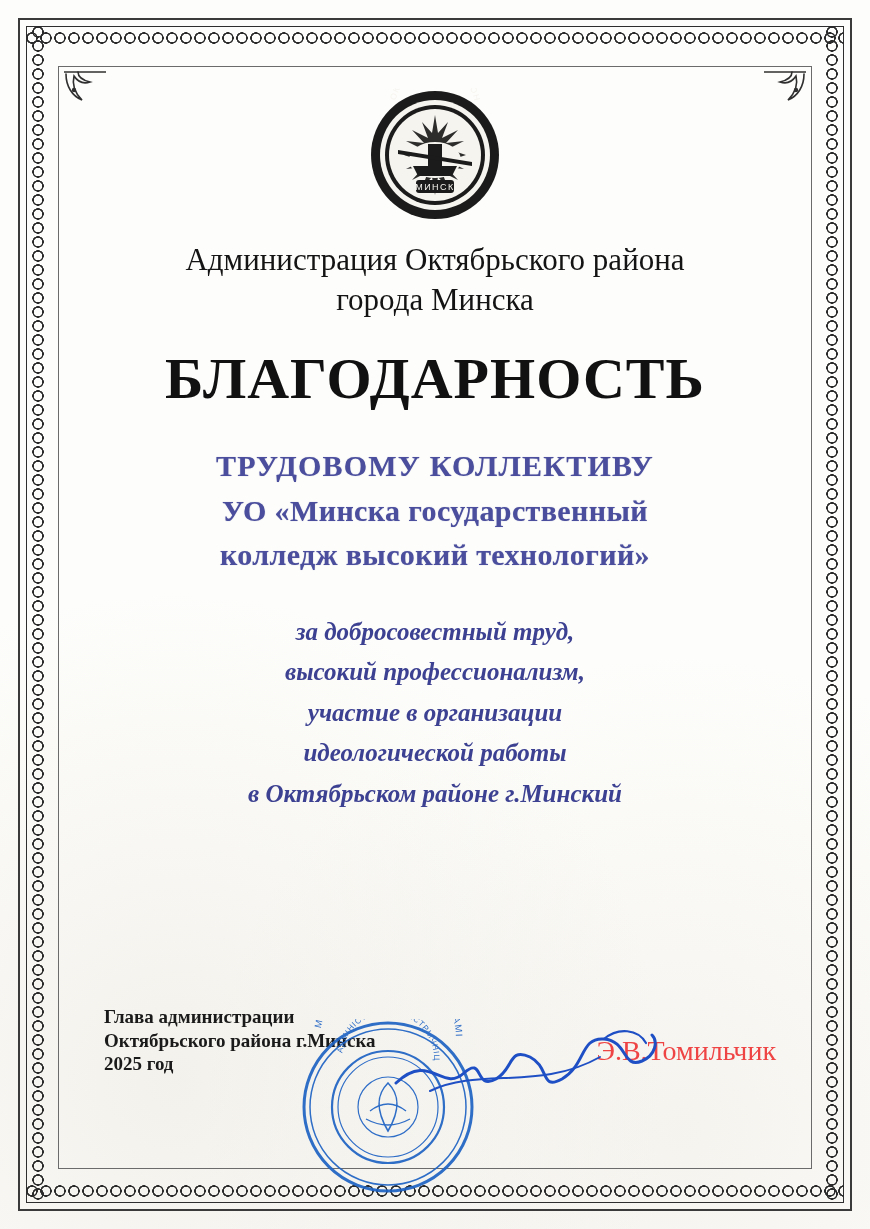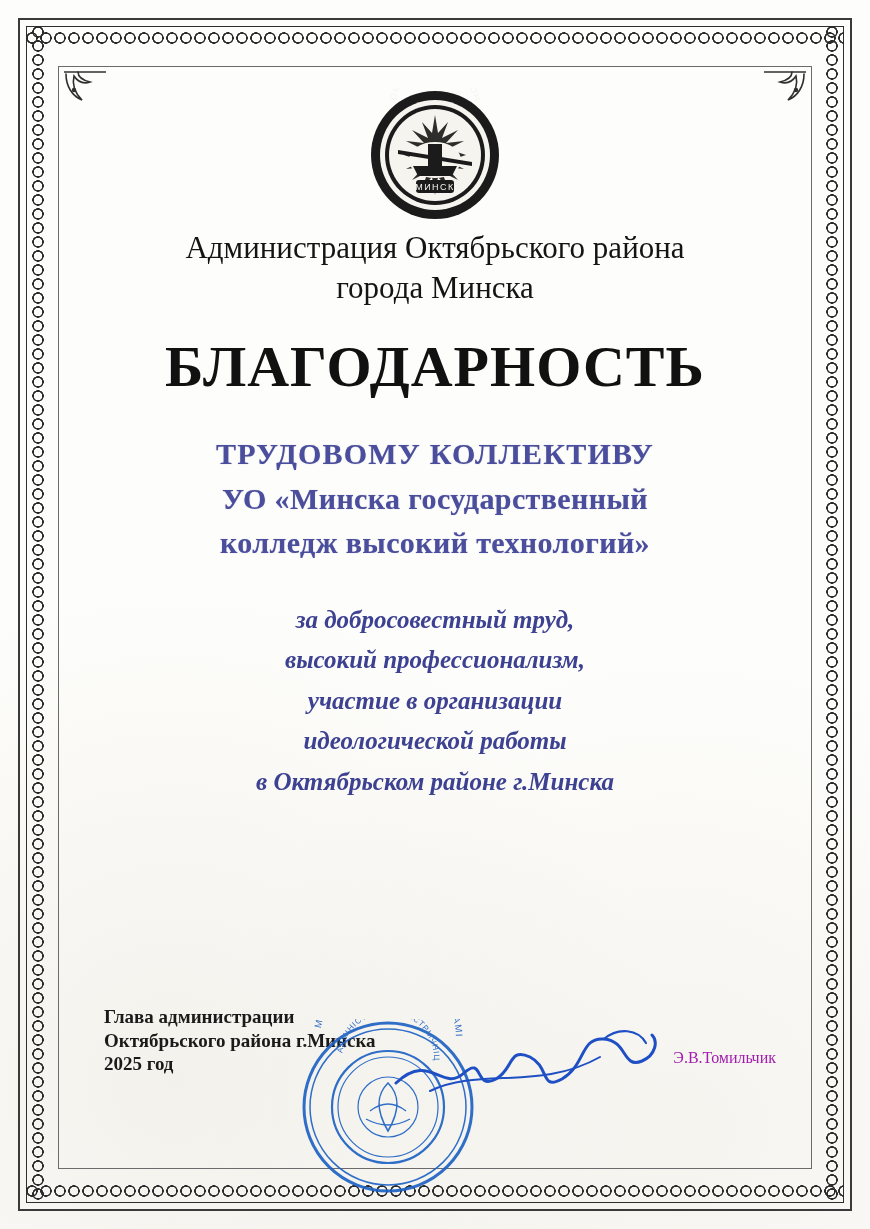--- a/index.html
+++ b/index.html
@@ -107,21 +107,21 @@
     text-align: center;
   }
 
   .emblem {
     margin: 14px auto 0;
     width: 134px;
     height: 134px;
   }
 
   .admin-line {
-    margin-top: 6px;
+    margin-top: 18px;
     font-size: 31px;
     line-height: 1.28;
     color: #141414;
     font-family: "Liberation Serif", serif;
   }
 
   .title {
     margin-top: 26px;
     font-size: 58px;
     font-weight: bold;
@@ -163,23 +163,23 @@
   .sign-left {
     font-size: 19px;
     line-height: 1.22;
     color: #1a1a1a;
     font-family: "Liberation Serif", serif;
     font-weight: bold;
   }
   .sign-name {
     position: absolute;
     right: 6px;
-    top: 44px;
-    font-size: 16px;
-    color: #a21caf;
+    top: 30px;
+    font-size: 28px;
+    color: #ef4444;
     font-family: "Liberation Serif", serif;
     white-space: nowrap;
   }
 
   .stamp {
     position: absolute;
     left: 300px;
     bottom: 34px;
     width: 176px;
     height: 176px;
@@ -274,21 +274,21 @@
       <div class="line1">ТРУДОВОМУ КОЛЛЕКТИВУ</div>
       <div>УО «Минска государственный</div>
       <div>колледж высокий технологий»</div>
     </div>
 
     <div class="reason">
       <div>за добросовестный труд,</div>
       <div>высокий профессионализм,</div>
       <div>участие в организации</div>
       <div>идеологической работы</div>
-      <div>в Октябрьском районе г.Минска</div>
+      <div>в Октябрьском районе г.Минский</div>
     </div>
 
     <div class="sign-block">
       <div class="sign-left">
         <div>Глава администрации</div>
         <div>Октябрьского района г.Минска</div>
         <div>2025 год</div>
       </div>
       <div class="sign-name">Э.В.Томильчик</div>
     </div>

